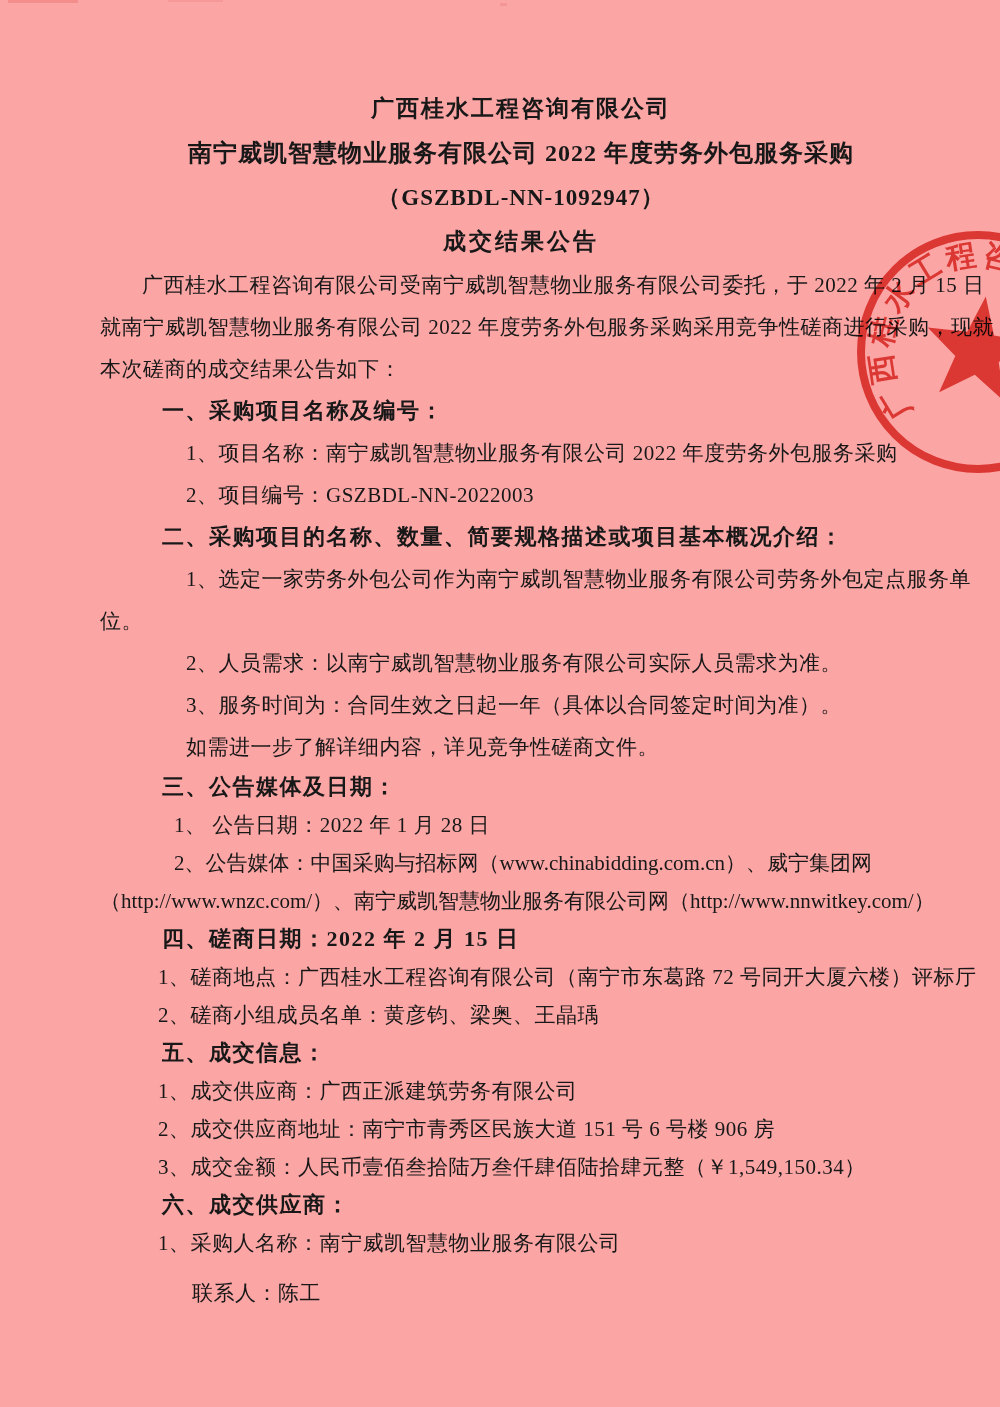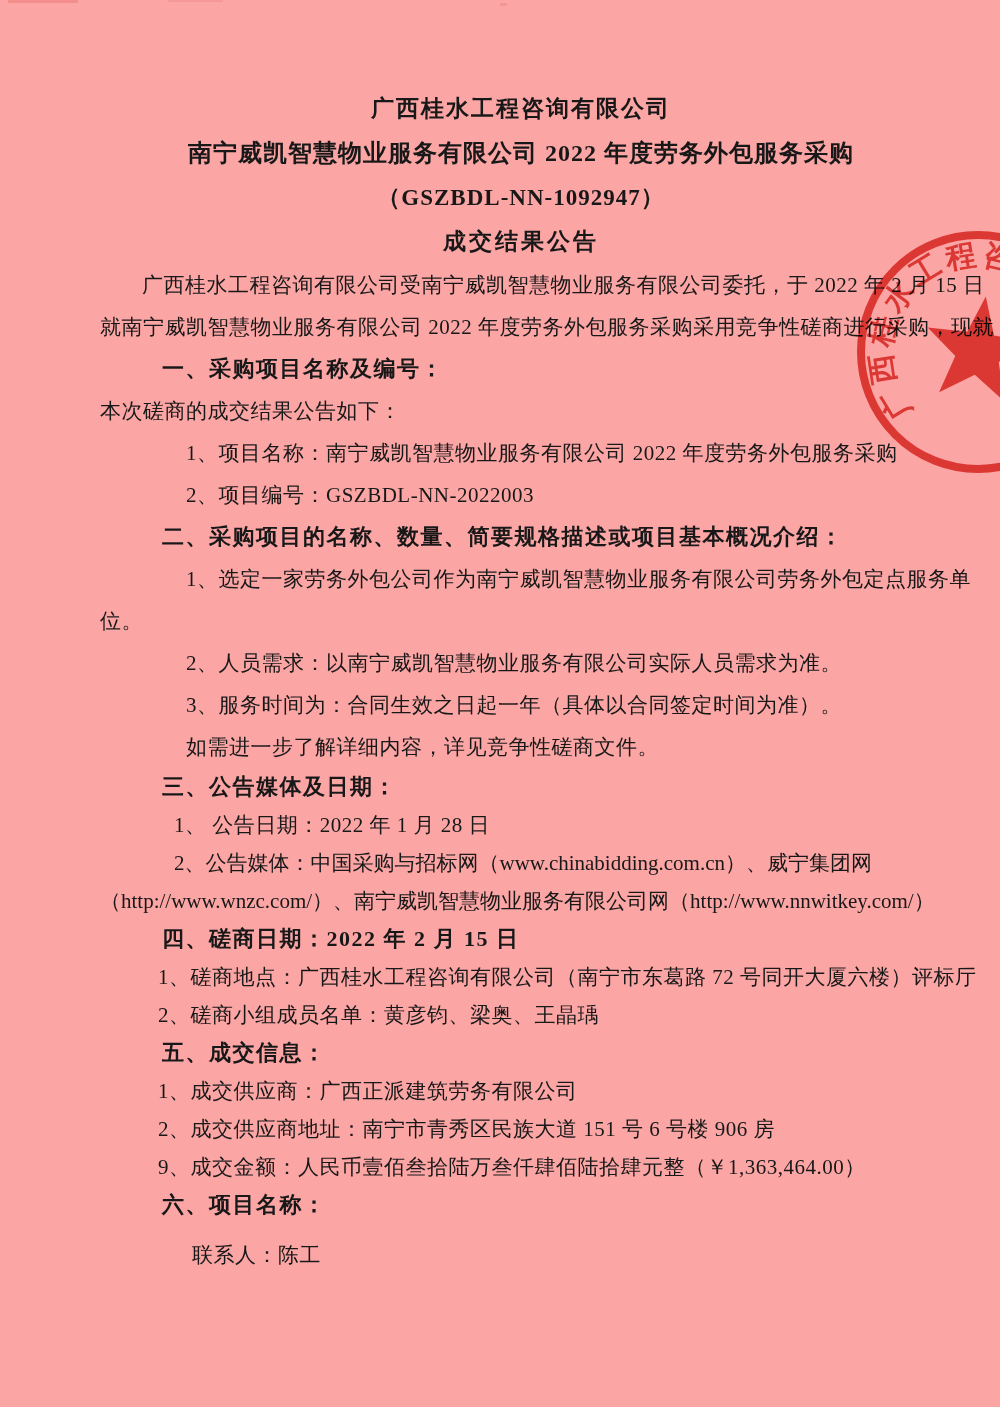--- a/index.html
+++ b/index.html
@@ -59,23 +59,23 @@
 
   <div class="content">
 
     <div class="title-line t1">广西桂水工程咨询有限公司</div>
     <div class="title-line t2">南宁威凯智慧物业服务有限公司 2022 年度劳务外包服务采购</div>
     <div class="title-line t3">（GSZBDL-NN-1092947）</div>
     <div class="title-line t4">成交结果公告</div>
 
     <div class="line indent-para">广西桂水工程咨询有限公司受南宁威凯智慧物业服务有限公司委托，于 2022 年 2 月 15 日</div>
     <div class="line no-indent">就南宁威凯智慧物业服务有限公司 2022 年度劳务外包服务采购采用竞争性磋商进行采购，现就</div>
+    <div class="line no-indent">本次磋商的成交结果公告如下：</div>
+
     <div class="line heading">一、采购项目名称及编号：</div>
-
-    <div class="line no-indent">本次磋商的成交结果公告如下：</div>
     <div class="line item-a">1、项目名称：南宁威凯智慧物业服务有限公司 2022 年度劳务外包服务采购</div>
     <div class="line item-a">2、项目编号：GSZBDL-NN-2022003</div>
 
     <div class="line heading">二、采购项目的名称、数量、简要规格描述或项目基本概况介绍：</div>
     <div class="line item-a">1、选定一家劳务外包公司作为南宁威凯智慧物业服务有限公司劳务外包定点服务单</div>
     <div class="line no-indent">位。</div>
     <div class="line item-a">2、人员需求：以南宁威凯智慧物业服务有限公司实际人员需求为准。</div>
     <div class="line item-a">3、服务时间为：合同生效之日起一年（具体以合同签定时间为准）。</div>
     <div class="line item-a">如需进一步了解详细内容，详见竞争性磋商文件。</div>
 
@@ -86,23 +86,24 @@
       <div class="line item-b url-line">2、公告媒体：中国采购与招标网（www.chinabidding.com.cn）、威宁集团网</div>
       <div class="line no-indent url-line">（http://www.wnzc.com/）、南宁威凯智慧物业服务有限公司网（http://www.nnwitkey.com/）</div>
 
       <div class="line heading">四、磋商日期：2022 年 2 月 15 日</div>
       <div class="line item-c">1、磋商地点：广西桂水工程咨询有限公司（南宁市东葛路 72 号同开大厦六楼）评标厅</div>
       <div class="line item-c">2、磋商小组成员名单：黄彦钧、梁奥、王晶瑀</div>
 
       <div class="line heading">五、成交信息：</div>
       <div class="line item-c">1、成交供应商：广西正派建筑劳务有限公司</div>
       <div class="line item-c">2、成交供应商地址：南宁市青秀区民族大道 151 号 6 号楼 906 房</div>
-      <div class="line item-c">9、成交金额：人民币壹佰叁拾陆万叁仟肆佰陆拾肆元整（￥1,363,464.00）</div>
+      <div class="line item-c">3、成交金额：人民币壹佰叁拾陆万叁仟肆佰陆拾肆元整（￥1,549,150.34）</div>
 
-      <div class="line heading">六、项目名称：</div>
+      <div class="line heading">六、成交供应商：</div>
+      <div class="line item-c">1、采购人名称：南宁威凯智慧物业服务有限公司</div>
       <div class="line item-d">联系人：陈工</div>
     </div>
   </div>
 
   <svg class="stamp" viewBox="0 0 300 300" width="300" height="300">
     <defs>
       <path id="seal-text-arc" d="M 84.5 208.5 A 87 87 0 1 1 207.5 208.5" fill="none"></path>
     </defs>
     <circle cx="146" cy="147" r="117" fill="none" stroke-width="8" stroke="#d93730"></circle>
     <polygon points="153.8,91.5 162.0,130.5 201.2,137.3 166.7,157.1 172.3,196.4 142.8,169.8 107.1,187.3 123.3,151.0 95.7,122.5 135.2,126.7" fill="#d93730"></polygon>

